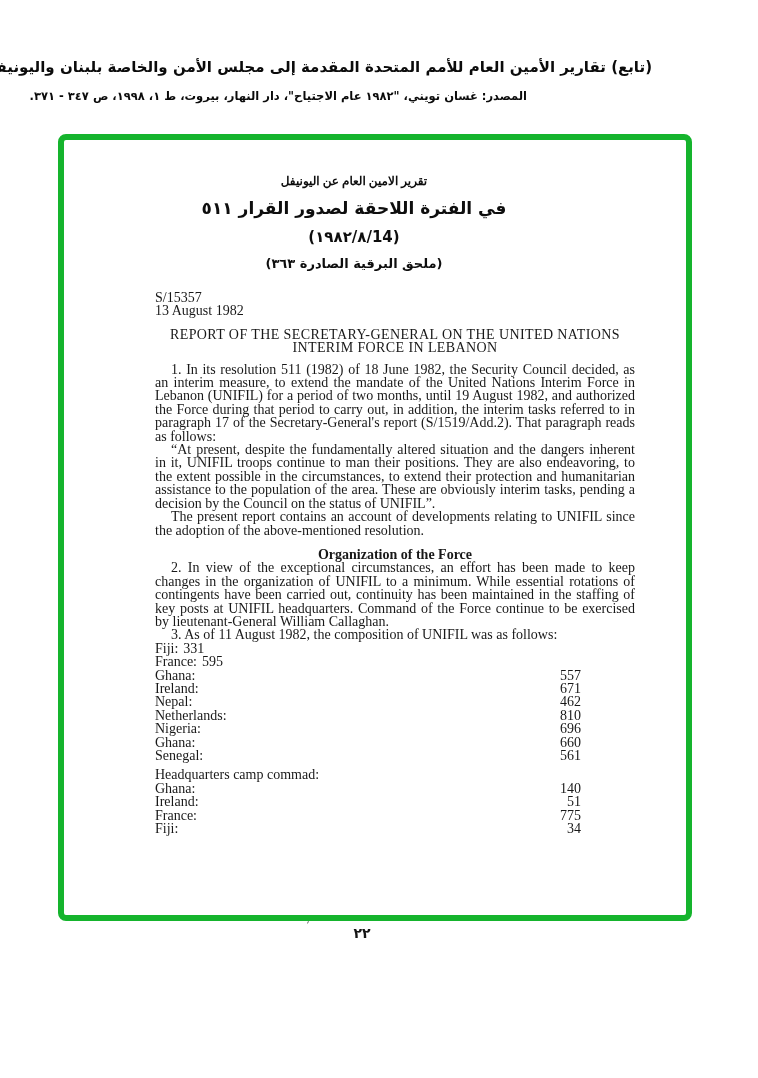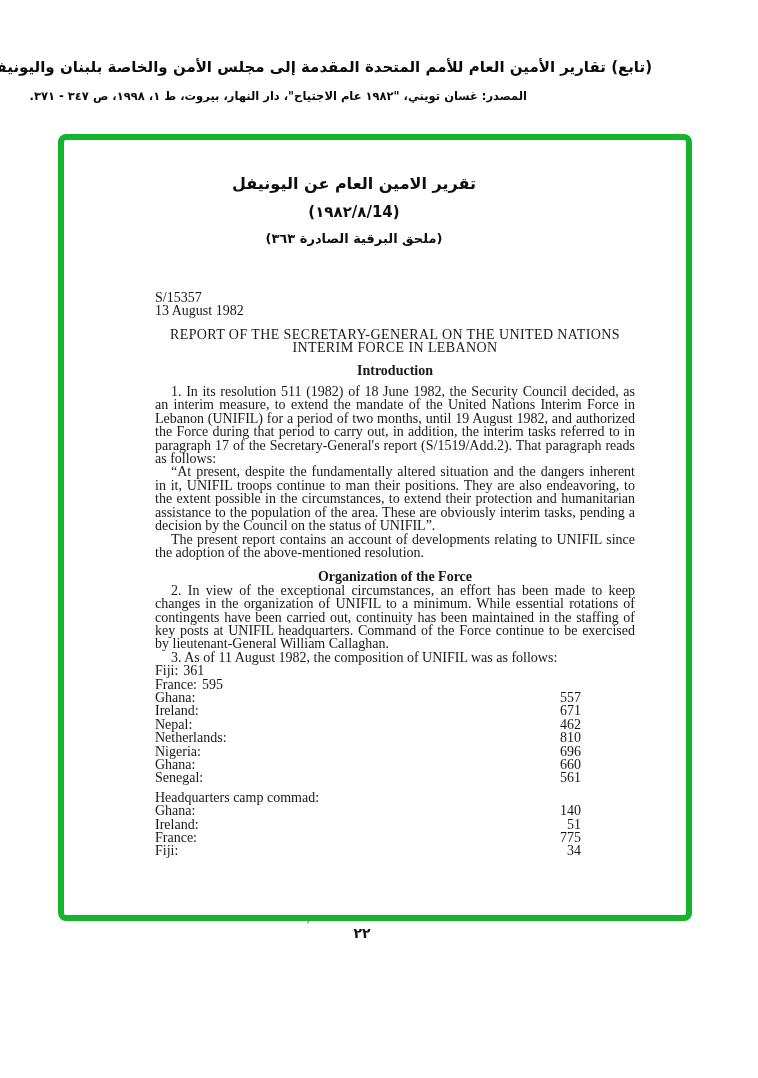--- a/index.html
+++ b/index.html
@@ -35,21 +35,21 @@
     border-radius:8px;
     background:#ffffff;
   }
   
   .ar-title {
     position:absolute; left:2px; top:34px; width:576px;
     text-align:center; direction:rtl;
     font-family:"DejaVu Sans", sans-serif;
     font-weight:bold; color:#0e0e0e;
   }
-  .ar-title .t1 { font-size:16px; }
+  .ar-title .t1 { font-size:12px;font-family:Liberation Serif, serif; }
   .ar-title .t2 { font-size:17px; margin-top:9px; }
   .ar-title .t3 { font-size:15px; margin-top:10px; direction:ltr; }
   .ar-title .t4 { font-size:13px; margin-top:10px; }
   
   .doc {
     position:absolute; left:91px; top:151px; width:480px;
     font-size:14px; line-height:13.4px; color:#181818;
   }
   .doc .ref, .doc .date { white-space:nowrap; }
   .doc-title { margin-top:10px; text-align:center; letter-spacing:0.4px; }
@@ -84,46 +84,46 @@
 
 <div class="page">
 
   <div class="hdr-note-1">(تابع) تقارير الأمين العام للأمم المتحدة المقدمة إلى مجلس الأمن والخاصة بلبنان واليونيفل.</div>
   <div class="hdr-note-2">المصدر: غسان تويني، "١٩٨٢ عام الاجتياح"، دار النهار، بيروت، ط ١، ١٩٩٨، ص ٣٤٧ - ٣٧١.</div>
 
   <div class="frame">
 
     <div class="ar-title">
       <div class="t1">تقرير الامين العام عن اليونيفل</div>
+      <div class="t2">في الفترة اللاحقة لصدور القرار ٥١١</div>
       <div class="t3">(١٩٨٢/٨/14)</div>
       <div class="t4">(ملحق البرقية الصادرة ٣٦٣)</div>
     </div>
 
     <div class="doc">
       <div class="ref">S/15357</div>
       <div class="date">13 August 1982</div>
 
       <div class="doc-title">
         <div>REPORT OF THE SECRETARY-GENERAL ON THE UNITED NATIONS</div>
         <div>INTERIM FORCE IN LEBANON</div>
       </div>
 
-      <div class="section-heading">Introduction</div>
       <p class="p-gap">1. In its resolution 511 (1982) of 18 June 1982, the Security Council decided, as an interim measure, to extend the mandate of the United Nations Interim Force in Lebanon (UNIFIL) for a period of two months, until 19 August 1982, and authorized the Force during that period to carry out, in addition, the interim tasks referred to in paragraph 17 of the Secretary-General's report (S/1519/Add.2). That paragraph reads as follows:</p>
       <p>“At present, despite the fundamentally altered situation and the dangers inherent in it, UNIFIL troops continue to man their positions. They are also endeavoring, to the extent possible in the circumstances, to extend their protection and humanitarian assistance to the population of the area. These are obviously interim tasks, pending a decision by the Council on the status of UNIFIL”.</p>
       <p>The present report contains an account of developments relating to UNIFIL since the adoption of the above-mentioned resolution.</p>
 
       <div class="section-heading org-heading">Organization of the Force</div>
       <p class="org-p1">2. In view of the exceptional circumstances, an effort has been made to keep changes in the organization of UNIFIL to a minimum. While essential rotations of contingents have been carried out, continuity has been maintained in the staffing of key posts at UNIFIL headquarters. Command of the Force continue to be exercised by lieutenant-General William Callaghan.</p>
       <p>3. As of 11 August 1982, the composition of UNIFIL was as follows:</p>
 
       <div class="comp-list">
           <div class="comp-row inline">
             <span class="comp-label">Fiji:</span>
-            <span class="comp-value">361</span>
+            <span class="comp-value">331</span>
           </div>
           <div class="comp-row inline">
             <span class="comp-label">France:</span>
             <span class="comp-value">595</span>
           </div>
           <div class="comp-row">
             <span class="comp-label">Ghana:</span>
             <span class="comp-value">557</span>
           </div>
           <div class="comp-row">

